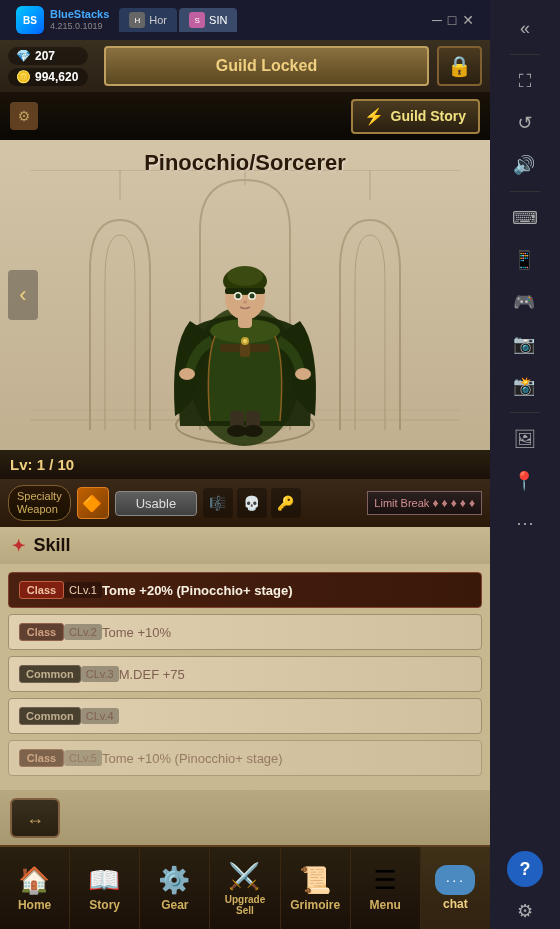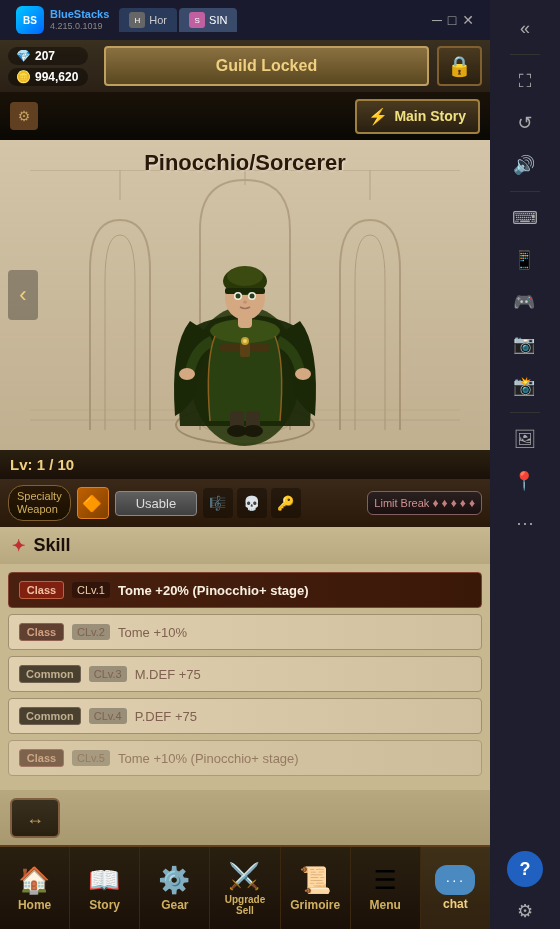--- a/index.html
+++ b/index.html
@@ -239,21 +239,21 @@
     .action-icon {
       width: 30px; height: 30px;
       background: rgba(0,0,0,0.3);
       border-radius: 4px;
       display: flex; align-items: center; justify-content: center;
       font-size: 14px; color: #c0a060; cursor: pointer;
     }
     .limit-break-btn {
       background: linear-gradient(to bottom, #2a2020, #1a1010);
       border: 1px solid #806060;
-      border-radius: 6px;
+      border-radius: 0;
       padding: 4px 6px;
       color: #d09090; font-size: 11px;
       display: flex; align-items: center; gap: 3px;
       cursor: pointer;
     }
     .diamond { color: #604040; font-size: 12px; }
     .diamond.filled { color: #c08080; }
 
     
     .skill-header {
@@ -270,21 +270,21 @@
       padding: 8px;
       flex: 1;
       overflow: hidden;
     }
     .skill-row {
       background: linear-gradient(to bottom, #e8dcc0, #d8cc b0);
       border: 1px solid #a09070;
       border-radius: 4px;
       margin-bottom: 6px;
       display: flex; align-items: center;
-      padding: 8px 10px; gap: 8px;
+      padding: 8px 10px; 
     }
     .skill-row:first-child {
       background: linear-gradient(to bottom, #4a2010, #3a1808);
       border-color: #804030;
     }
     .skill-type-badge {
       border-radius: 3px;
       padding: 2px 6px;
       font-size: 11px; font-weight: bold;
       min-width: 45px; text-align: center;
@@ -428,21 +428,21 @@
       <span>🔒</span>
     </div>
   </div>
 
   <div class="class-header">
     <div style="display:flex;align-items:center;gap:8px">
       <div class="class-icon">⚙</div>
     </div>
     <div class="main-story-btn">
       <span class="story-icon">⚡</span>
-      <span>Main Story</span>
+      <span>Guild Story</span>
     </div>
   </div>
 
   <div class="char-area">
     <div class="char-name">Pinocchio/Sorcerer</div>
 
     <svg class="arch-bg" viewBox="0 0 430 270" xmlns="http://www.w3.org/2000/svg">
 
       <path d="M60,260 L60,100 Q60,50 90,50 Q120,50 120,100 L120,260" fill="none" stroke="#5a4020" stroke-width="2"></path>
       <path d="M75,260 L75,110 Q75,65 90,65 Q105,65 105,110 L105,260" fill="none" stroke="#5a4020" stroke-width="1"></path>
@@ -573,21 +573,20 @@
 
     <div class="skill-row" style="background:linear-gradient(to right,#e0d0b0,#d0c0a0);">
       <span class="skill-type-badge badge-common">Common</span>
       <span class="skill-level" style="color:#806050;">CLv.3</span>
       <span class="skill-desc dim">M.DEF +75</span>
     </div>
 
     <div class="skill-row" style="background:linear-gradient(to right,#e0d0b0,#d0c0a0);">
       <span class="skill-type-badge badge-common">Common</span>
       <span class="skill-level" style="color:#806050;">CLv.4</span>
-      <span class="skill-desc dim">P.DEF +75</span>
     </div>
 
     <div class="skill-row" style="background:linear-gradient(to right,#e0d0b0,#d0c0a0);opacity:0.7;">
       <span class="skill-type-badge badge-class">Class</span>
       <span class="skill-level" style="color:#806050;">CLv.5</span>
       <span class="skill-desc dim">Tome +10% (Pinocchio+ stage)</span>
     </div>
   </div>
 
   <div class="bottom-action">

